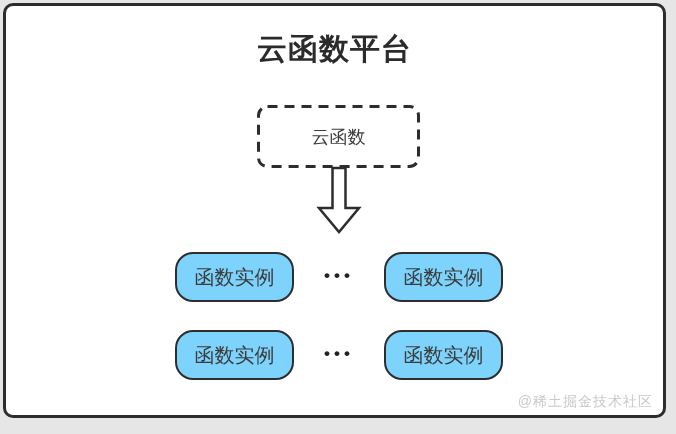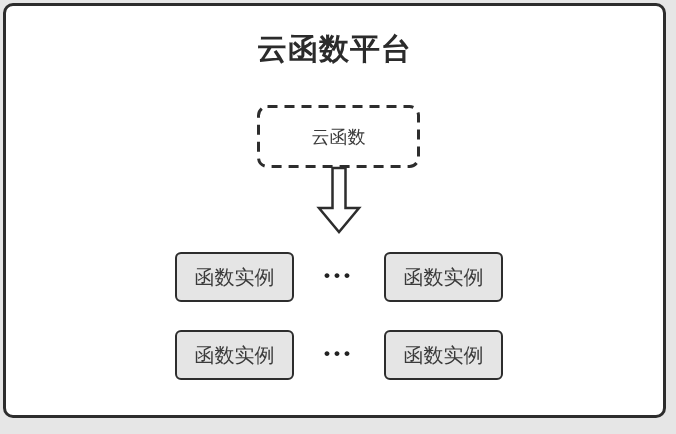--- a/index.html
+++ b/index.html
@@ -63,22 +63,22 @@
     top: 160px;
     width: 48px;
     height: 70px;
   }
   .inst-box {
     position: absolute;
     width: 119px;
     height: 50px;
     box-sizing: border-box;
     border: 2.5px solid #2d2d2d;
-    border-radius: 6px;
-    background: #e5e5e5;
+    border-radius: 18px;
+    background: #7dd3fc;
     display: flex;
     align-items: center;
     justify-content: center;
     font-size: 20px;
     color: #3a3a3a;
   }
   .col-left  { left: 169px; }
   .col-right { left: 378px; }
   .row-1 { top: 246px; }
   .row-2 { top: 324px; }
@@ -123,15 +123,16 @@
     </svg>
 
     <div class="inst-box col-left row-1">函数实例</div>
     <div class="dots dots-row-1">•••</div>
     <div class="inst-box col-right row-1">函数实例</div>
 
     <div class="inst-box col-left row-2">函数实例</div>
     <div class="dots dots-row-2">•••</div>
     <div class="inst-box col-right row-2">函数实例</div>
 
+    <div class="watermark">@稀土掘金技术社区</div>
 
   </div>
 </div>
 
 </body></html>

